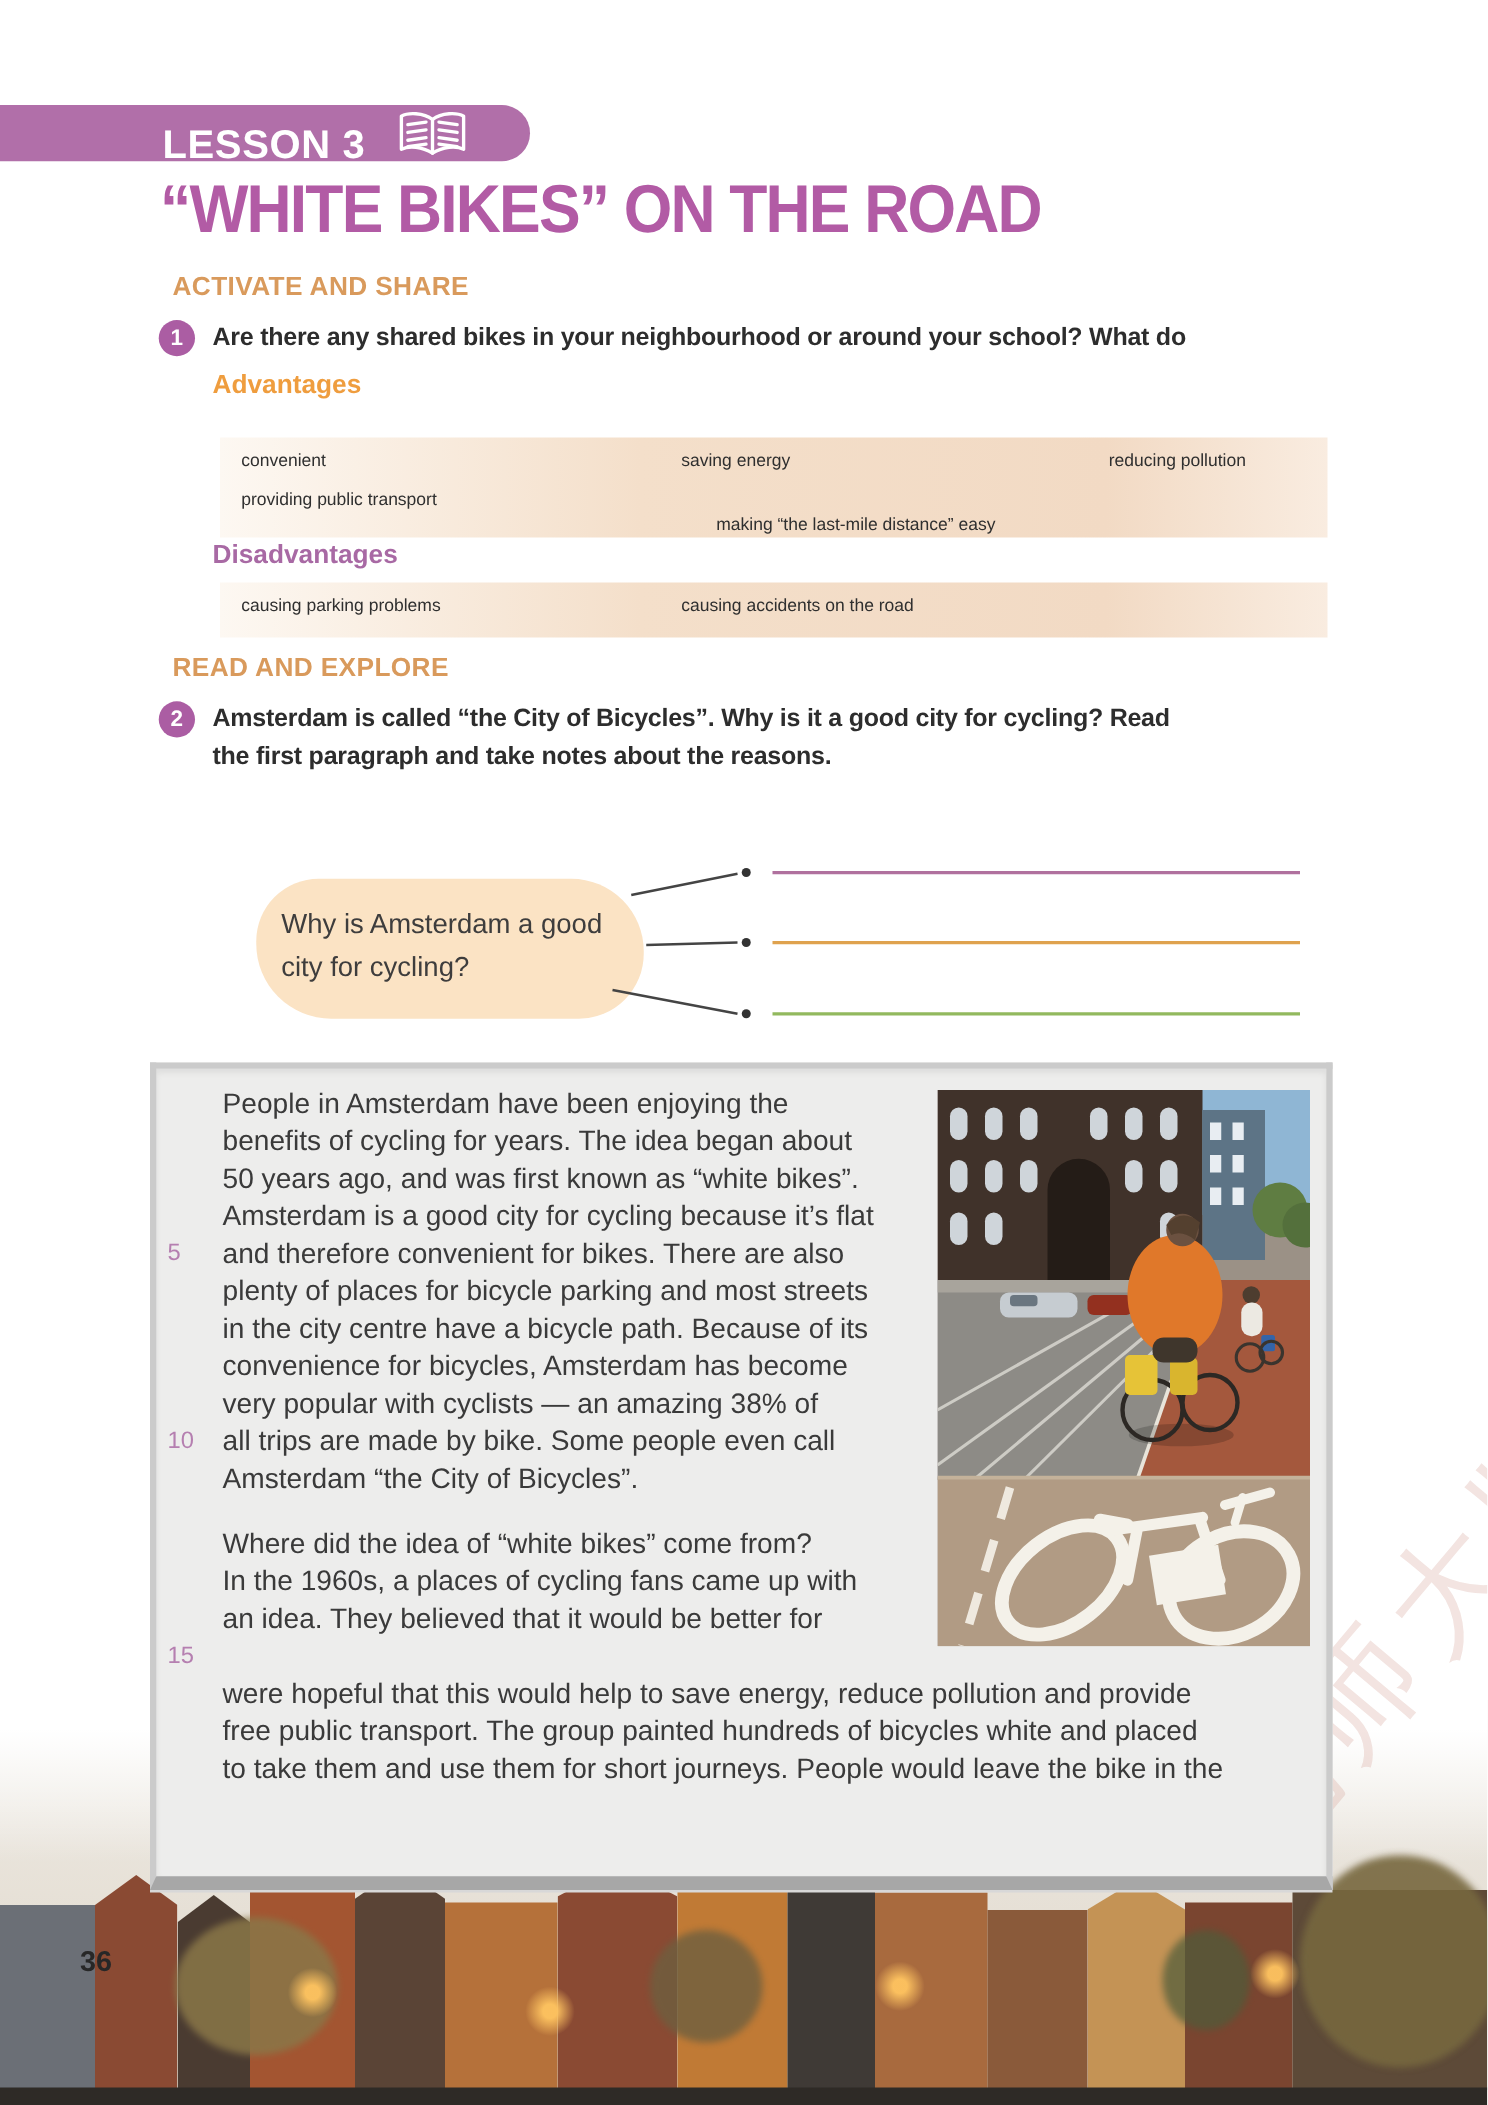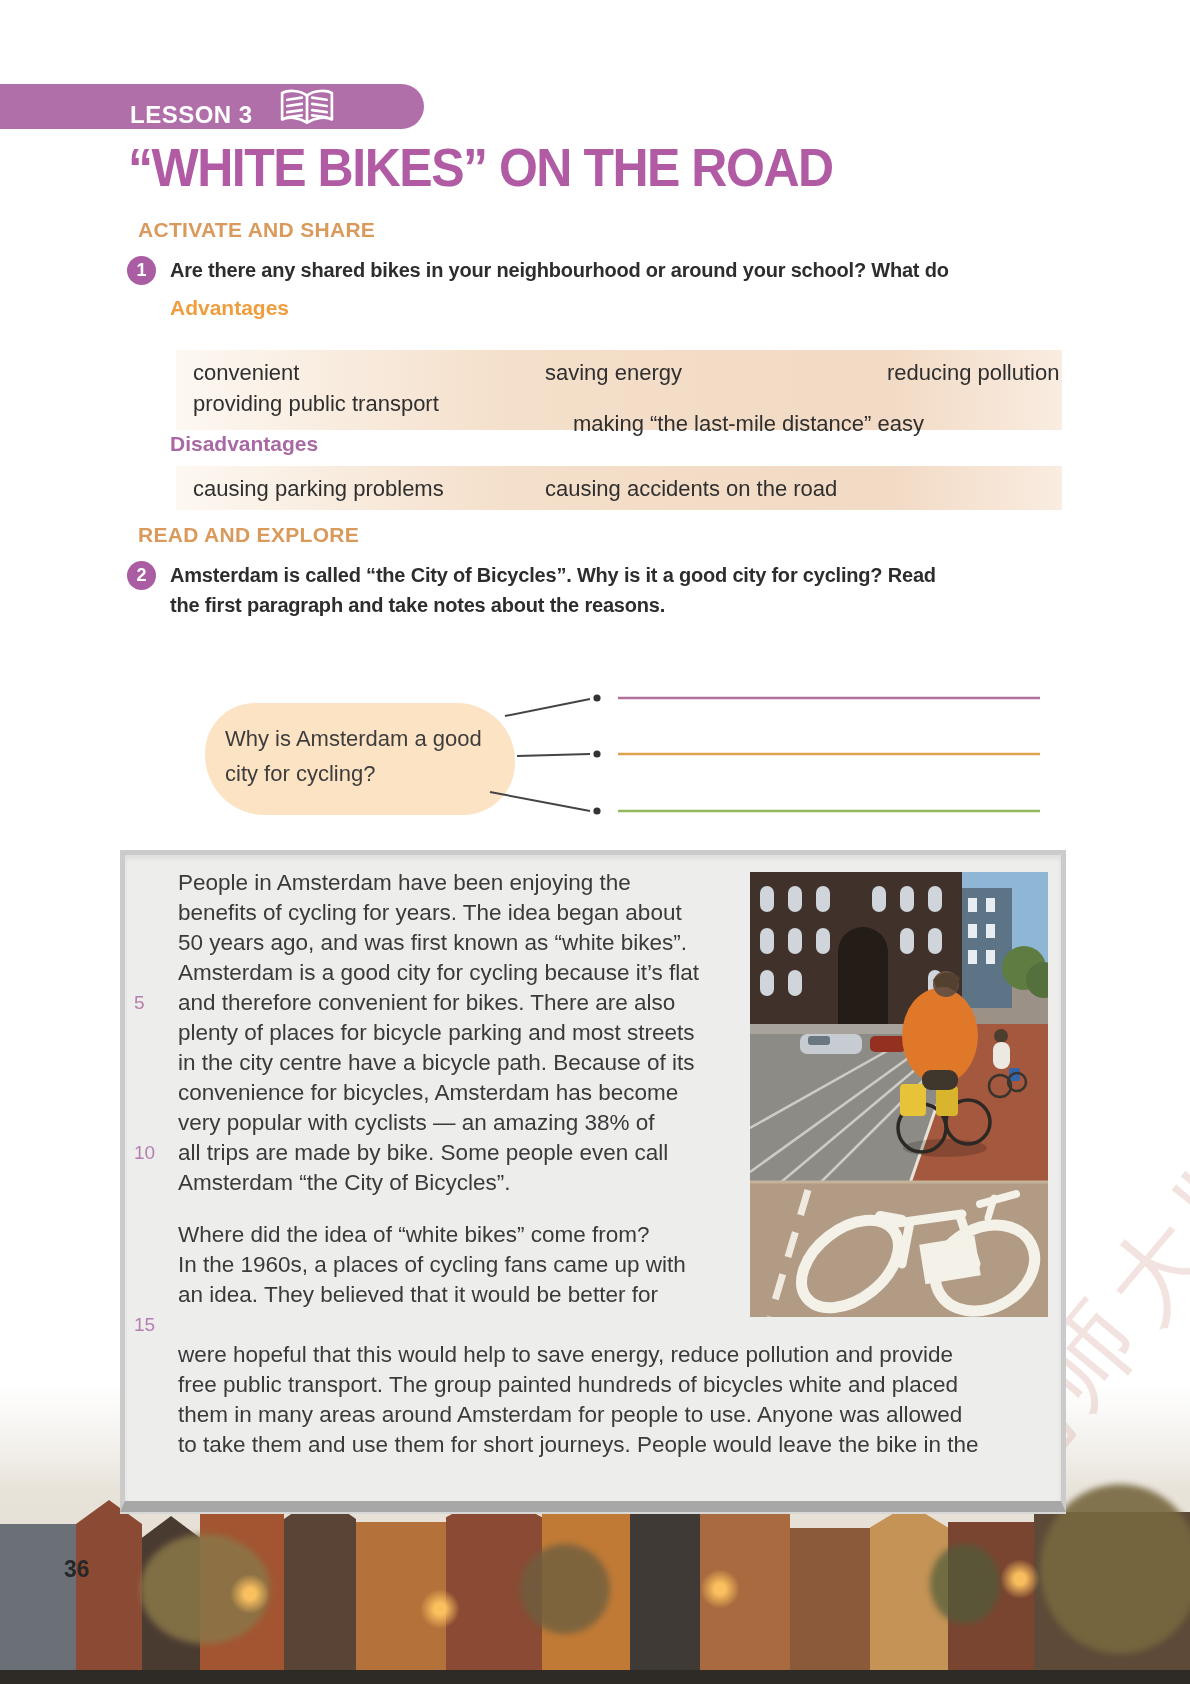--- a/index.html
+++ b/index.html
@@ -2,38 +2,38 @@
 <html style="--badge_purple: #b16fa9; --title_purple: #b25ba5; --heading_orange: #d99a5c; --adv_orange: #ef9d3e; --dis_purple: #a869a4; --num_purple: #ab5da3; --bubble_bg: #fbe3c4; --line_purple: #b0719e; --line_orange: #dfa24e; --line_green: #92b95e; --passage_bg: #ededec; --lnum_purple: #b57fb0; --watermark_pink: #cf968a;"><head>
 <meta charset="utf-8">
 <style>
   html,body{margin:0;padding:0;background:#fff;}
   #page{position:relative;width:1190px;height:1684px;background:#fff;overflow:hidden;
         font-family:"Liberation Sans","DejaVu Sans",sans-serif;color:#333;}
   
   .lesson-badge{position:absolute;left:0;top:84px;width:424px;height:45px;
     background:var(--badge_purple,#b16fa9);border-radius:0 23px 23px 0;
     display:flex;align-items:center;}
-  .lesson-badge .lbl{color:#fff;font-weight:bold;font-size:24px;letter-spacing:.5px;margin-left:130px;margin-top:17px;}
+  .lesson-badge .lbl{color:#fff;font-weight:bold;font-size:32px;letter-spacing:.5px;margin-left:130px;margin-top:17px;}
   .lesson-badge svg{margin-left:26px;}
   .page-title{position:absolute;left:128px;top:136px;font-size:51px;font-weight:bold;
     letter-spacing:-1.5px;color:var(--title_purple,#b25ba5);transform:scale(.98,1.06);transform-origin:left top;white-space:nowrap;}
   
   .sec-head{position:absolute;left:138px;font-size:21px;font-weight:bold;
     color:var(--heading_orange,#d99a5c);letter-spacing:.3px;}
   .qcircle{position:absolute;left:127px;width:29px;height:29px;border-radius:50%;
     background:var(--num_purple,#ab5da3);color:#fff;font-weight:bold;font-size:18px;
     display:flex;align-items:center;justify-content:center;}
   .qtext{position:absolute;left:170px;font-size:20px;font-weight:bold;color:#2d2d2d;
     letter-spacing:-.2px;white-space:nowrap;line-height:30px;}
   .sub-label{position:absolute;left:170px;font-size:21px;font-weight:bold;}
   .adv{color:var(--adv_orange,#ef9d3e);}
   .dis{color:var(--dis_purple,#a869a4);}
   .peach-box{position:absolute;left:176px;width:886px;
     background:linear-gradient(90deg,#fdf8f2 0%,#f4dfca 38%,#f2dac4 80%,#f9ece0 100%);}
-  .item{position:absolute;font-size:22px;color:#2f2f2f;white-space:nowrap;}
+  .item{position:absolute;font-size:14px;color:#2f2f2f;white-space:nowrap;}
   
   .bubble{position:absolute;left:205px;top:703px;width:310px;height:112px;
     background:var(--bubble_bg,#fbe3c4);border-radius:50px 58px 52px 60px;}
   .bubble .bt{position:absolute;left:20px;top:18px;font-size:22px;color:#3e3d3d;line-height:35px;white-space:nowrap;}
   
   .passage-box{position:absolute;left:120px;top:850px;width:946px;height:662px;
     background:var(--passage_bg,#ededec);border:5px solid #cbcbcb;border-bottom:11px solid #a7a7a7;
     box-sizing:border-box;box-shadow:inset 0 3px 5px rgba(0,0,0,.07),0 2px 0 #d8d8d8;z-index:3;}
   .passage-text{position:absolute;left:178px;top:868px;z-index:4;}
   .pl{height:30px;font-size:22.5px;line-height:30px;color:#3a3a3a;white-space:nowrap;position:relative;}
@@ -183,21 +183,20 @@
       </div>
     <div class="pgap"></div>
     <div>
 
     <div class="pl"><span class="lnum"></span><span>Where did the idea of “white bikes” come from?</span></div>
         <div class="pl"><span class="lnum"></span><span>In the 1960s, a places of cycling fans came up with</span></div>
         <div class="pl"><span class="lnum"></span><span>an idea. They believed that it would be better for</span></div>
         <div class="pl"><span class="lnum">15</span></div>
         <div class="pl"><span class="lnum"></span><span>were hopeful that this would help to save energy, reduce pollution and provide</span></div>
         <div class="pl"><span class="lnum"></span><span>free public transport. The group painted hundreds of bicycles white and placed</span></div>
-        <div class="pl"><span class="lnum"></span><span>them in many areas around Amsterdam for people to use. Anyone was allowed</span></div>
         <div class="pl"><span class="lnum"></span><span>to take them and use them for short journeys. People would leave the bike in the</span></div>
       </div>
   </div>
 
   <div class="passage-photo">
     <svg width="298" height="445" viewBox="0 0 298 445">
       <rect width="298" height="445" fill="#9b9186"></rect>
       <rect x="150" y="0" width="148" height="100" fill="#8fb6d4"></rect>
       <rect x="0" y="0" width="212" height="152" fill="#40322a"></rect>
       <g fill="#cfd5da">

